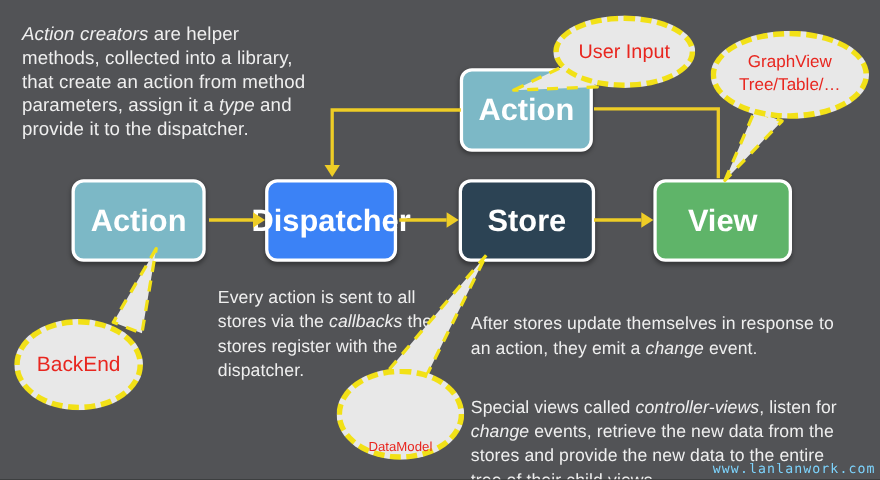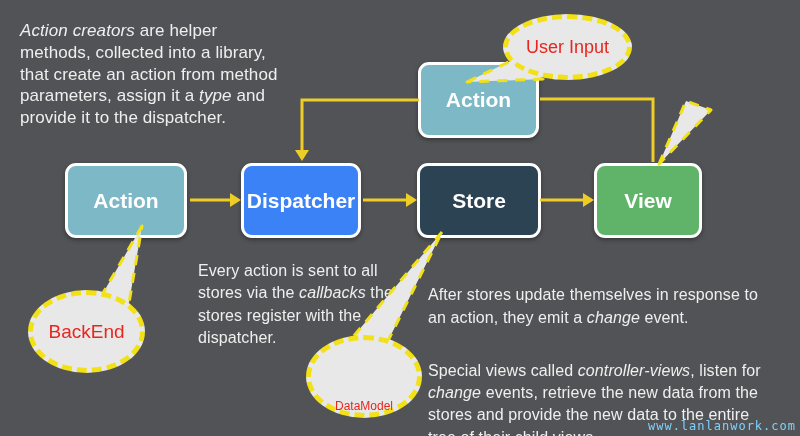--- a/index.html
+++ b/index.html
@@ -12,38 +12,38 @@
     position:absolute;color:#efefef;white-space:pre-line;
     font-size:16px;line-height:1.4;z-index:1;letter-spacing:.1px;
   }
   .note-creators{left:20px;top:20px;width:345px;font-size:17px;line-height:1.28;}
   .note-every{left:198px;top:260px;width:236px;}
   .note-right{left:428px;top:262px;width:372px;}
   .note-right .para + .para{margin-top:8px;}
   .box{
     position:absolute;display:flex;align-items:center;justify-content:center;
     border:3px solid #ffffff;border-radius:11px;color:#fff;font-weight:bold;
-    font-size:21px;z-index:2;box-shadow:0 2px 4px rgba(0,0,0,.35);
+    font-size:28px;z-index:2;box-shadow:0 2px 4px rgba(0,0,0,.35);
     box-sizing:border-box;
   }
   .box-action-top{left:418px;top:62px;width:121px;height:76px;background:#7cb8c6;}
   .box-action-left{left:65px;top:163px;width:122px;height:75px;background:#7cb8c6;}
   .box-dispatcher{left:241px;top:163px;width:120px;height:75px;background:#3b82f6;}
   .box-store{left:417px;top:163px;width:124px;height:75px;background:#2c4354;}
-  .box-view{left:594px;top:163px;width:108px;height:75px;background:#5fb469;}
+  .box-view{left:594px;top:163px;width:126px;height:75px;background:#5fb469;}
   .overlay{position:absolute;left:0;top:0;z-index:5;pointer-events:none;}
   .bubble{
     position:absolute;background:#e8e8e8;border:5px dashed #f2e117;
     border-radius:50%;display:flex;flex-direction:column;align-items:center;
     justify-content:center;text-align:center;color:#e8261f;z-index:6;
     box-sizing:border-box;font-weight:500;
   }
   .bubble-user-input{left:503px;top:14px;width:129px;height:66px;font-size:18px;}
   .bubble-graphview{left:646px;top:28px;width:144px;height:80px;font-size:15.5px;line-height:1.35;}
-  .bubble-backend{left:28px;top:290px;width:117px;height:83px;font-size:19px;text-align:right;}
+  .bubble-backend{left:13px;top:290px;width:117px;height:83px;font-size:19px;text-align:right;}
   .bubble-datamodel{left:306px;top:335px;width:116px;height:83px;font-size:12px;justify-content:flex-end;}
   .watermark{
     position:absolute;right:4px;bottom:3px;z-index:7;color:#7dd3fc;
     font-family:"DejaVu Sans Mono",monospace;font-size:12px;letter-spacing:1px;
   }
 </style>
 </head>
 <body>
 
 <div class="stage">
@@ -102,20 +102,24 @@
       <polygon points="467,82 519,57 543,79"></polygon>
       <polygon points="659,164 686,101 711,110"></polygon>
       <polygon points="142,226 103,293 129,303"></polygon>
       <polygon points="442,232 352,338 384,349"></polygon>
     </g>
   </svg>
 
   <div class="bubble bubble-user-input">
     <span>User Input</span>
   </div>
+  <div class="bubble bubble-graphview">
+    <div>GraphView</div>
+    <div>Tree/Table/…</div>
+  </div>
   <div class="bubble bubble-backend">
     <span>BackEnd</span>
   </div>
   <div class="bubble bubble-datamodel">
     <span>DataModel</span>
   </div>
 
   <div class="watermark">www.lanlanwork.com</div>
 
 </div>

